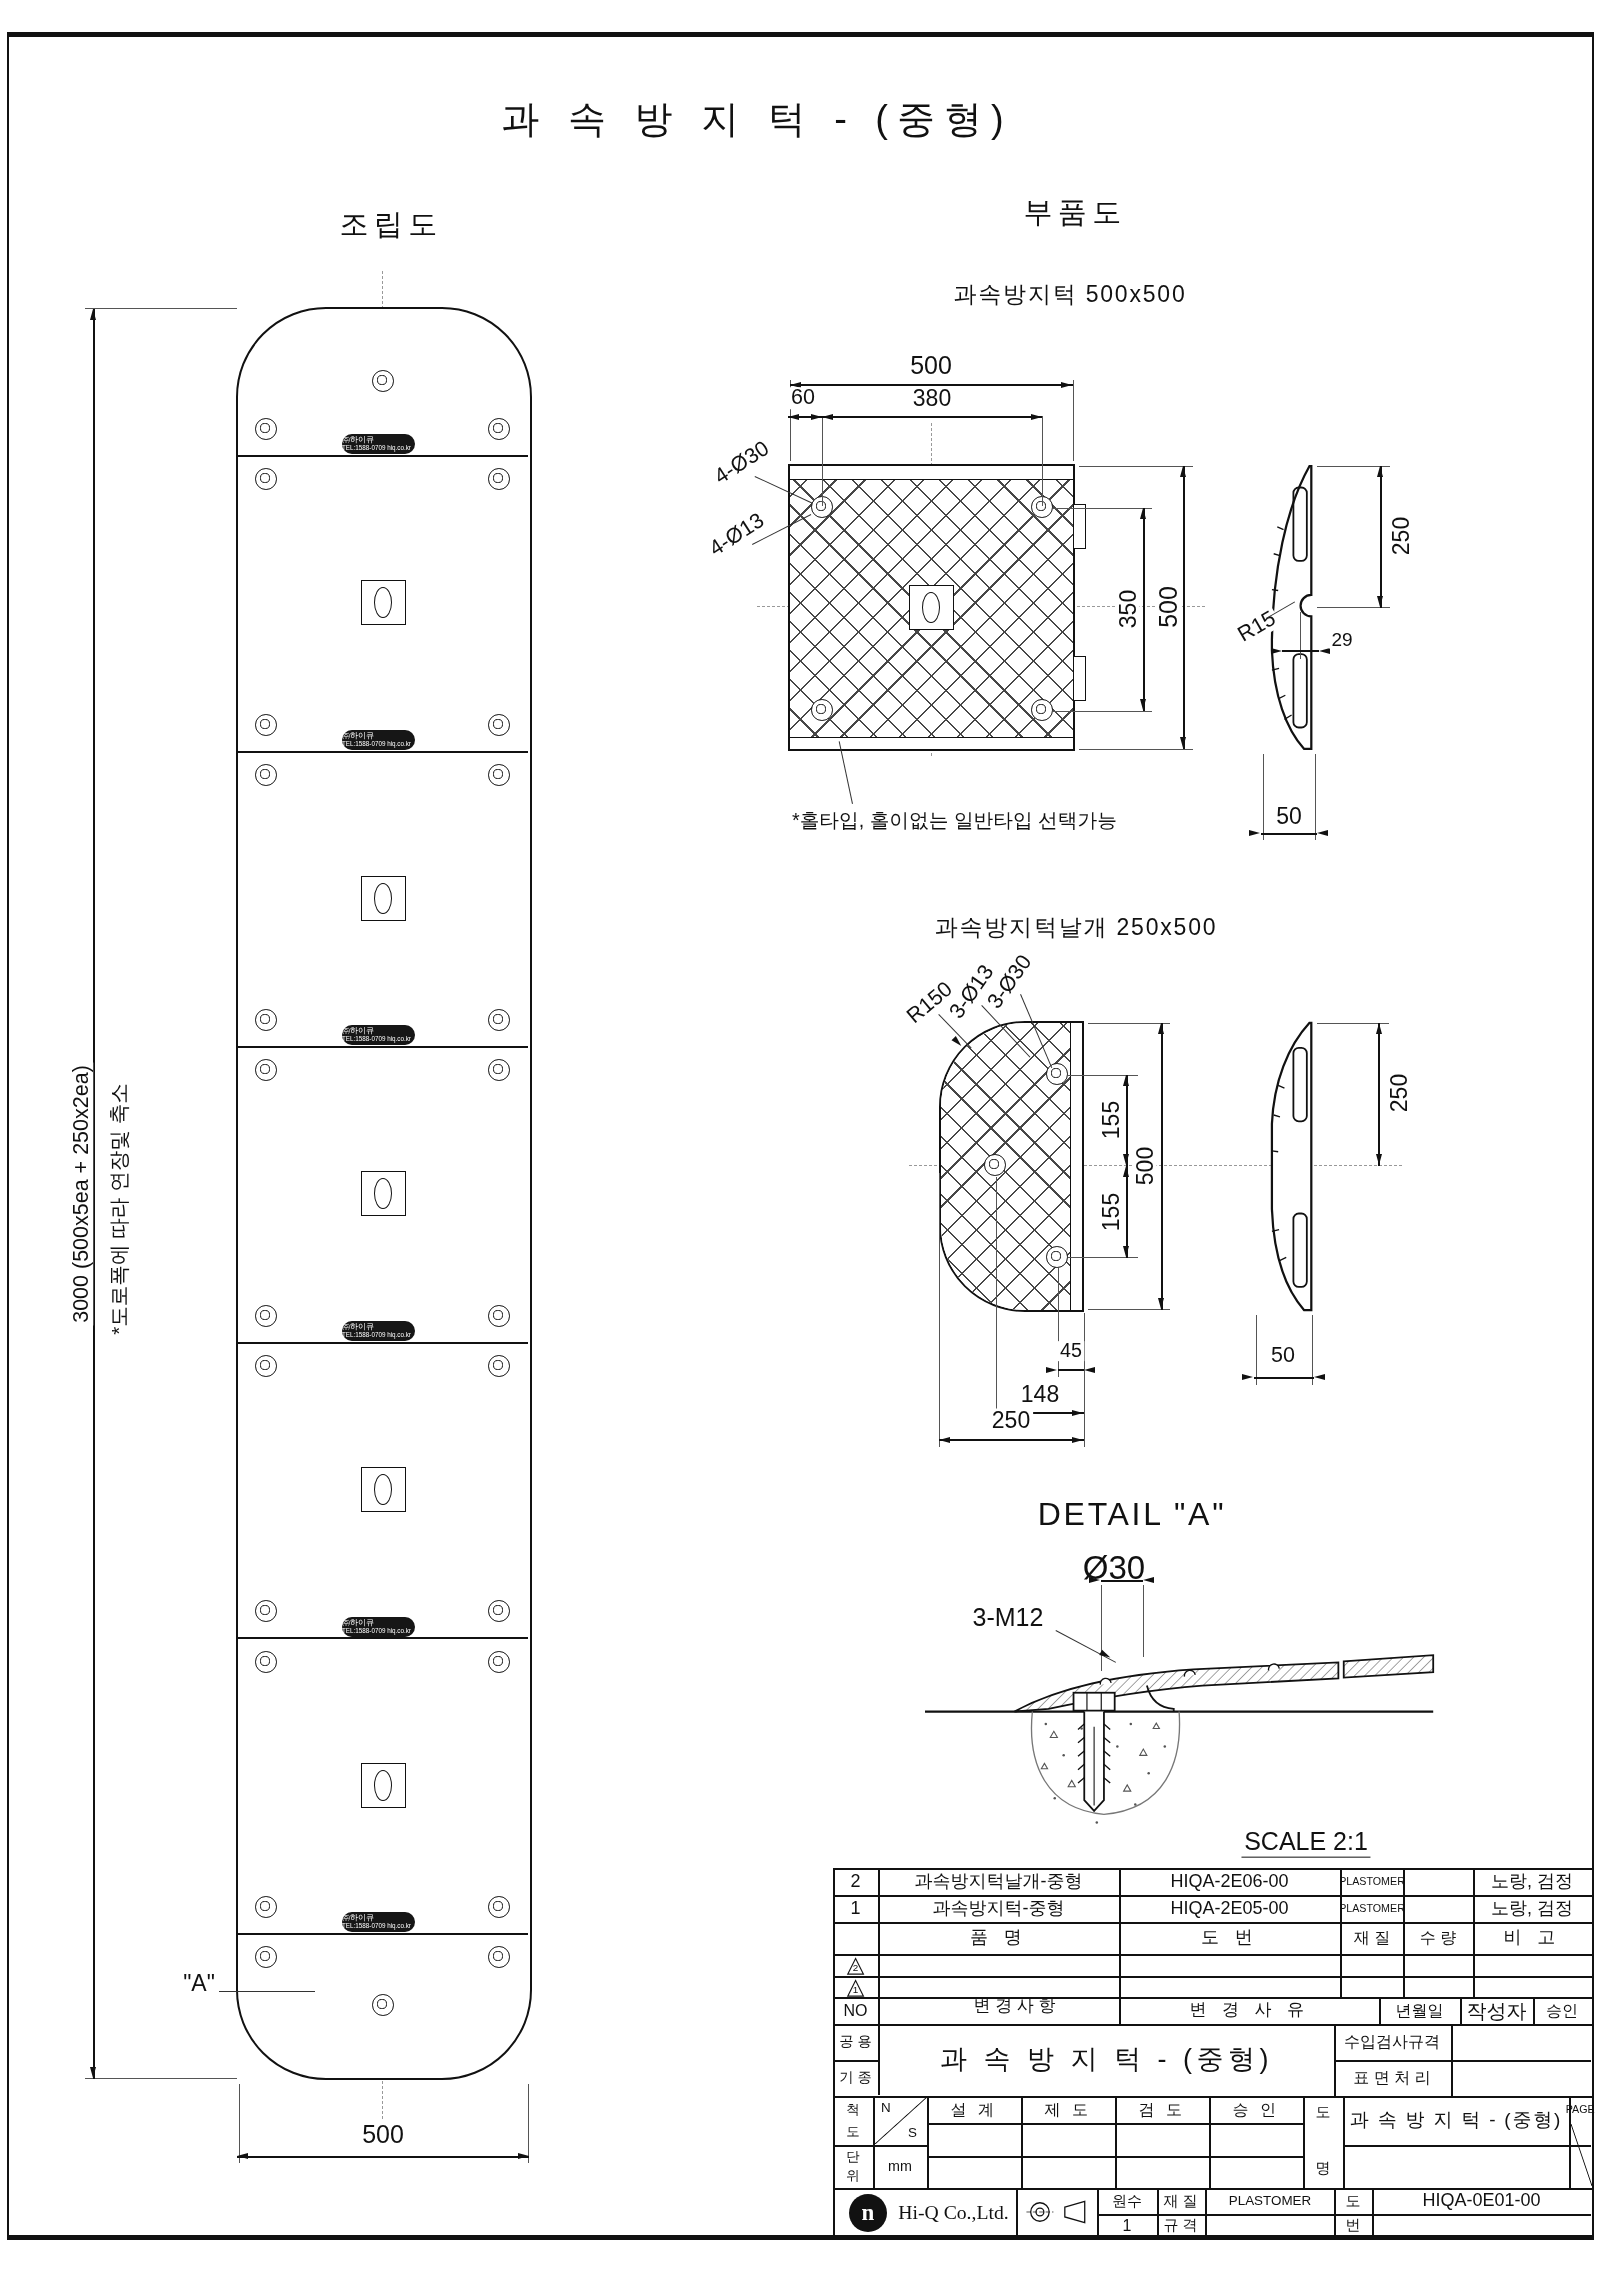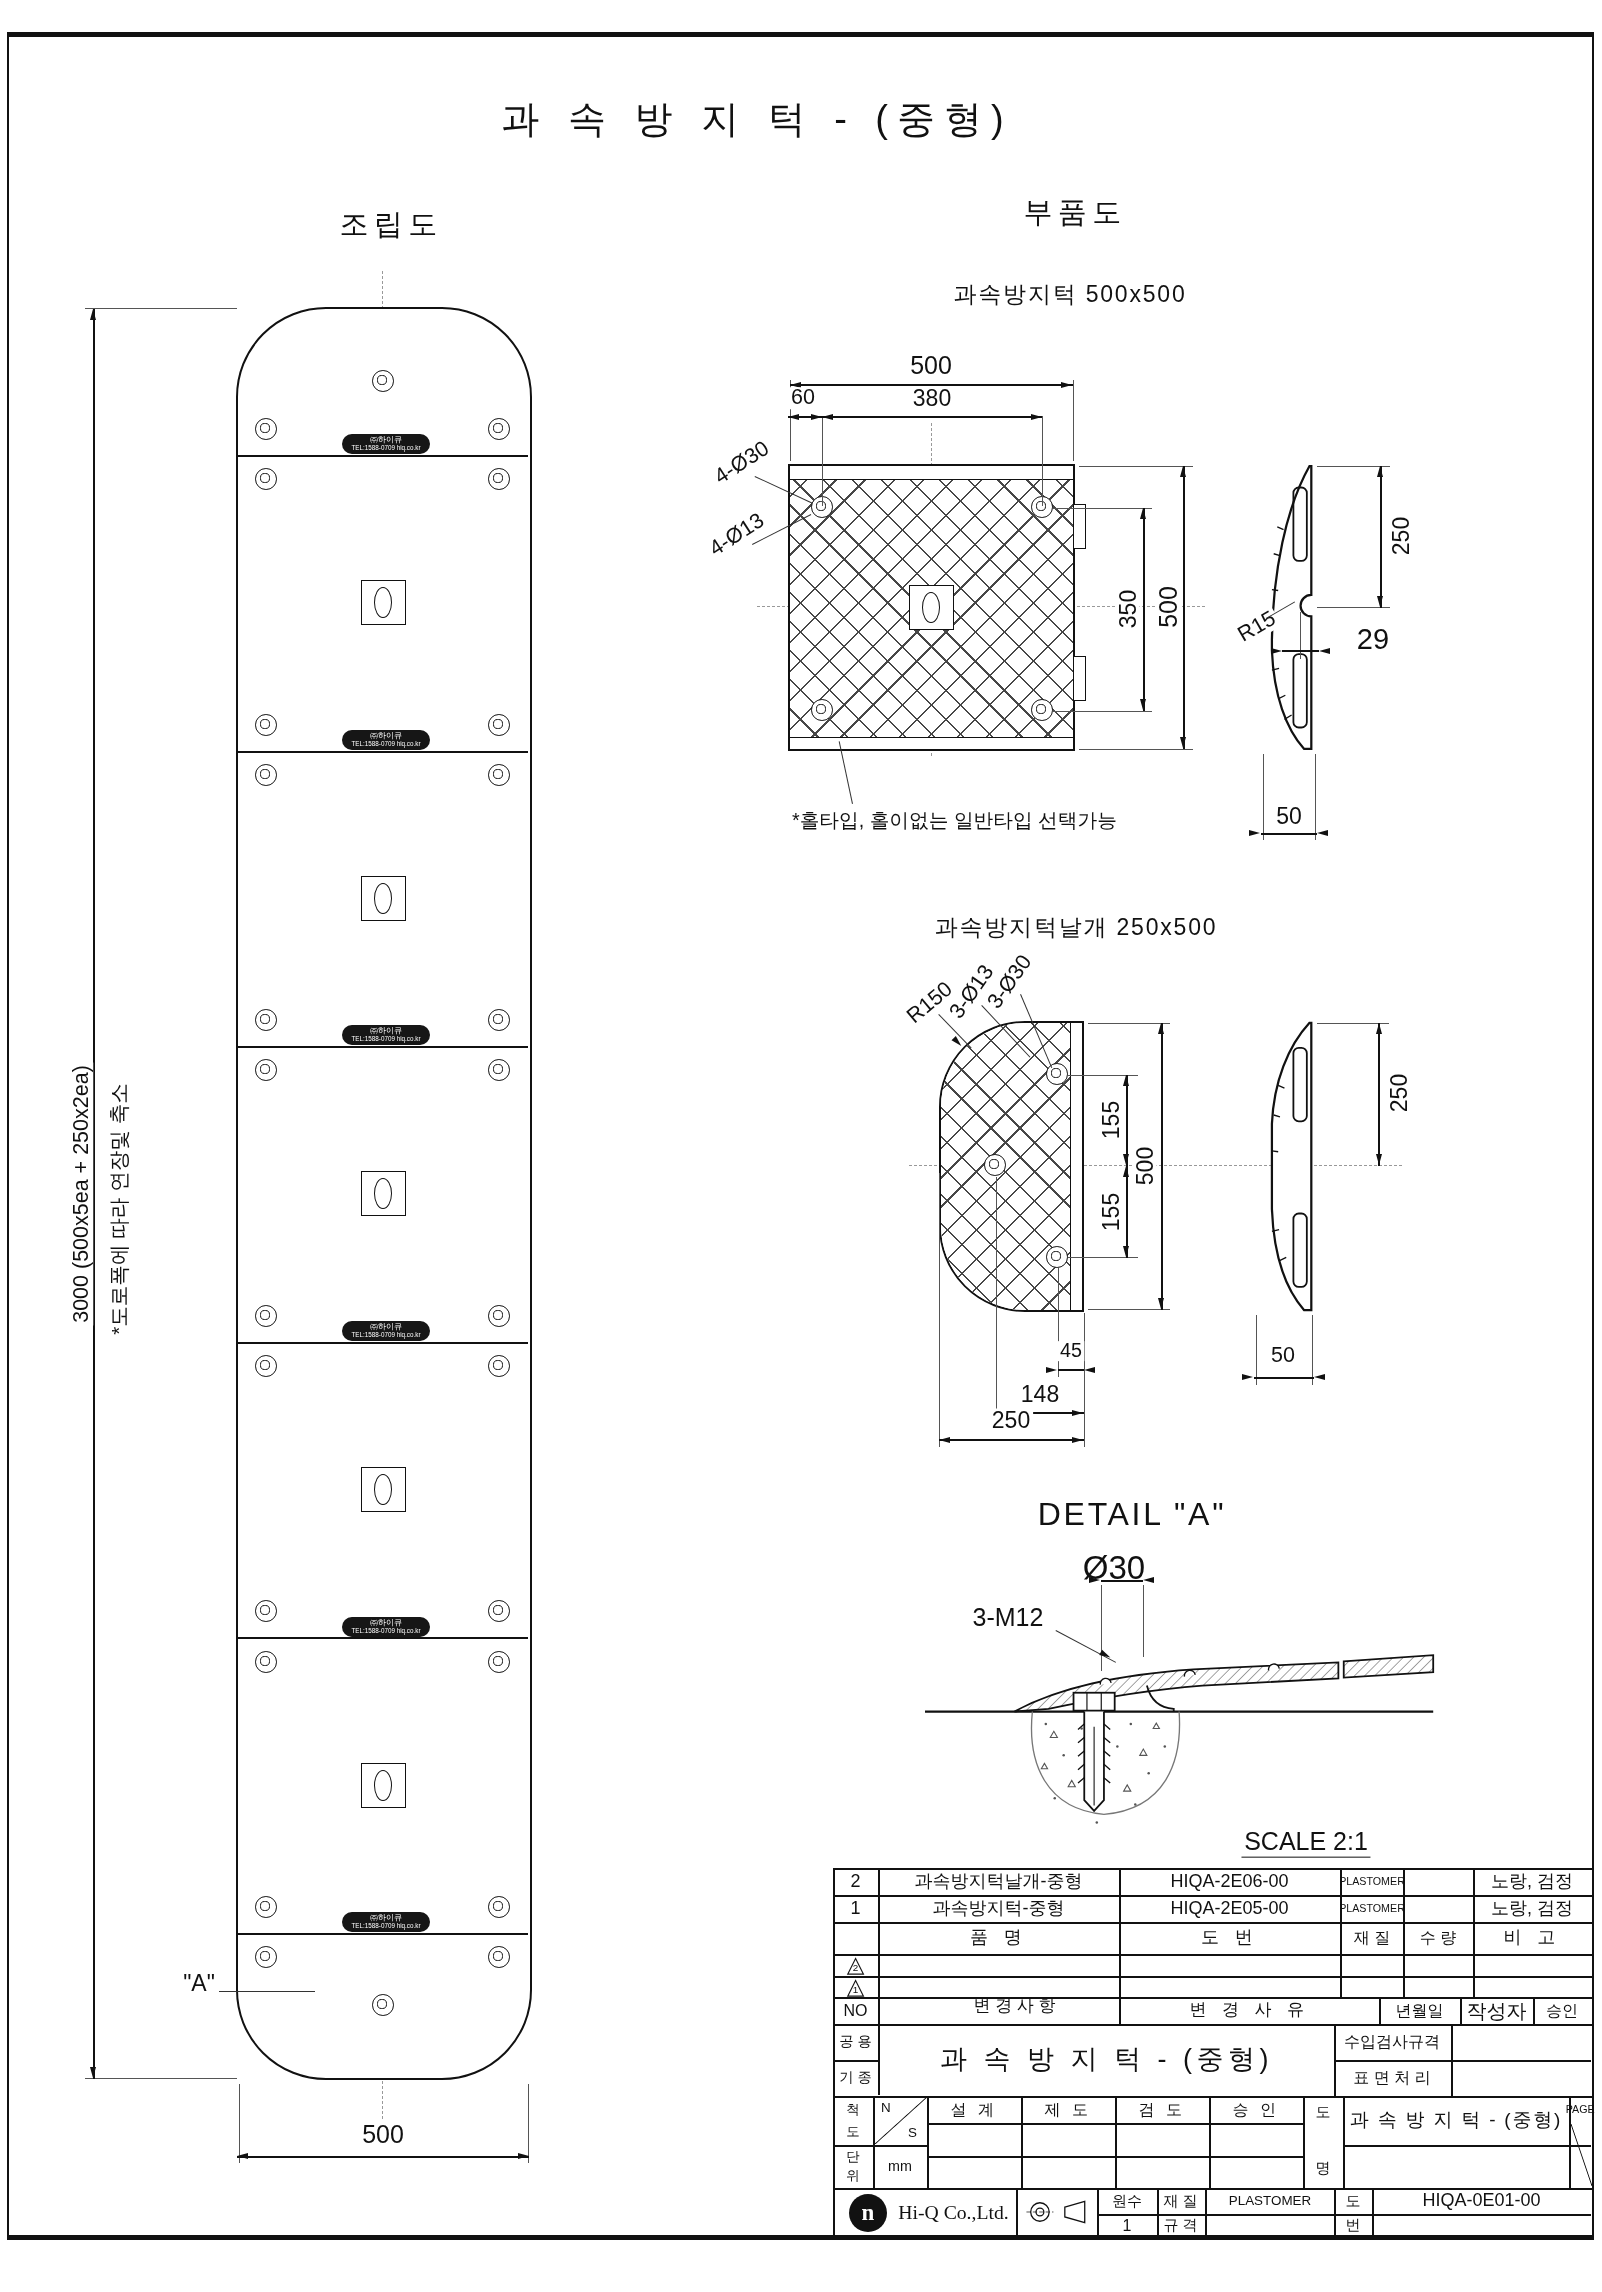--- a/index.html
+++ b/index.html
@@ -28,22 +28,22 @@
   .tread{background-color:#fff;background-image:
      repeating-linear-gradient(45deg,transparent 0 19px,#474747 19px 20.6px),
      repeating-linear-gradient(-45deg,transparent 0 19px,#474747 19px 20.6px);}
   .shape{position:absolute;box-sizing:border-box;border:2.7px solid #111;background:#fff;overflow:hidden;}
   .bolt{position:absolute;width:19.7px;height:19.7px;border:1.8px solid #111;border-radius:50%;background:#fff;}
   .bolt::after{content:"";position:absolute;left:50%;top:50%;width:7.2px;height:7.2px;margin:-5.4px 0 0 -5.4px;
        border:1.8px solid #111;border-radius:50%;}
   .plate{position:absolute;width:45px;height:45px;box-sizing:border-box;border:1.8px solid #111;background:#fff;}
   .plate::after{content:"";position:absolute;left:50%;top:50%;width:16px;height:29px;margin:-16px 0 0 -9.9px;
        border:1.8px solid #111;border-radius:50%;}
-  .badge{position:absolute;width:88px;height:19.7px;background:#161616;border-radius:9.9px;color:#fff;
-       display:flex;flex-direction:column;align-items:center;justify-content:center;line-height:1.05;z-index:3;}
+  .badge{position:absolute;width:73px;height:19.7px;background:#161616;border-radius:9.9px;color:#fff;
+       display:flex;flex-direction:column;justify-content:center;line-height:1.05;z-index:3;}
   .badge .b1{font-size:8px;} .badge .b2{font-size:6.3px;}
   .tl{position:absolute;background:#111;}
   .tc{position:absolute;display:flex;align-items:center;justify-content:center;white-space:nowrap;
       box-sizing:border-box;line-height:1.1;}
   .diag{background:linear-gradient(to bottom right,transparent calc(50% - 0.9px),#111 50%,transparent calc(50% + 0.9px));}
   .diagr{background:linear-gradient(to top right,transparent calc(50% - 0.9px),#111 50%,transparent calc(50% + 0.9px));}
   .logo{position:absolute;width:38px;height:38px;border-radius:50%;background:#111;color:#fff;
       display:flex;align-items:center;justify-content:center;font-family:"Liberation Serif",serif;
       font-weight:bold;font-size:23px;}
   .alpha{position:absolute;left:7.2px;top:2247px;width:853px;height:42px;box-sizing:border-box;border:1.8px solid #555;
@@ -210,21 +210,21 @@
   <div class="dline" style="left:1380px;top:466px;width:1.8px;height:142px;"></div>
   <div class="arr u" style="left:1377px;top:466px;"></div>
   <div class="arr d" style="left:1377px;top:596px;"></div>
   <div class="dtv" style="left:1401px;top:536px;font-size:23px;">250</div>
   <div class="dt" style="left:1257px;top:627px;font-size:21.5px;transform:translate(-50%,-50%) rotate(-30deg);">R15</div>
   <div class="lead" style="left:1266px;top:618px;width:33px;transform:rotate(-30deg);"></div>
   <div class="eline" style="left:1300px;top:612px;width:0.9px;height:47px;"></div>
   <div class="dline" style="left:1282px;top:650px;width:37px;height:1.8px;"></div>
   <div class="arr r" style="left:1271px;top:648px;"></div>
   <div class="arr l" style="left:1319px;top:648px;"></div>
-  <div class="dt" style="left:1342px;top:639px;font-size:29px;margin-left:31px;">29</div>
+  <div class="dt" style="left:1342px;top:639px;font-size:19px;">29</div>
   <div class="eline" style="left:1263px;top:754px;width:0.9px;height:86px;"></div>
   <div class="eline" style="left:1315px;top:754px;width:0.9px;height:86px;"></div>
   <div class="dline" style="left:1261px;top:833px;width:56px;height:1.8px;"></div>
   <div class="arr r" style="left:1249px;top:830px;"></div>
   <div class="arr l" style="left:1317px;top:830px;"></div>
   <div class="dt" style="left:1289px;top:816px;font-size:23px;">50</div>
 
   <div class="lead" style="left:852px;top:804px;width:64px;transform:rotate(-102deg);"></div>
   <div class="note" style="left:792px;top:811px;font-size:19.7px;">*홀타입,  홀이없는 일반타입 선택가능</div>
 

